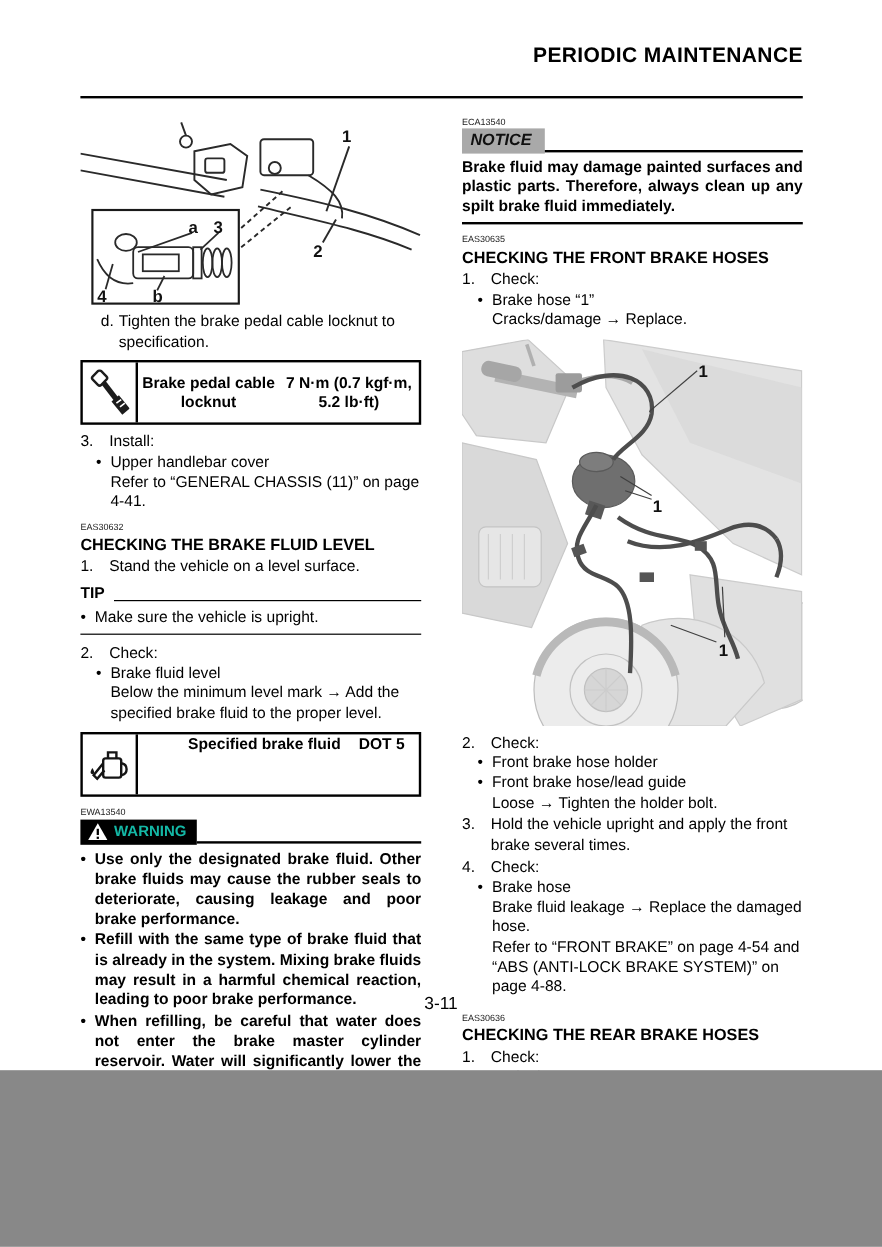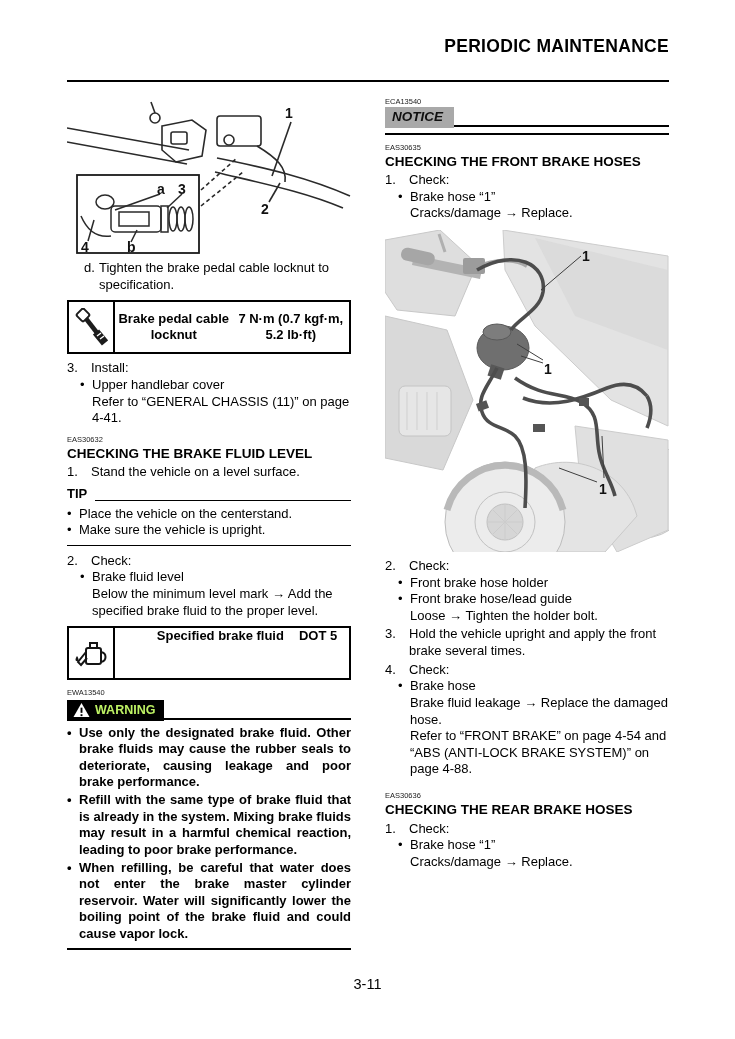--- a/index.html
+++ b/index.html
@@ -1,17 +1,17 @@
 <!DOCTYPE html>
 <html><head>
 <meta charset="utf-8">
 <style>
   html,body { margin:0; padding:0; background:#888; }
   .page {
-    position:relative; width:735px; height:1039px; background:#fff;
+    position:relative; width:735px; height:892px; background:#fff;
     font-family:"Liberation Sans", sans-serif; color:#000; overflow:hidden;
     margin:0 auto;
   }
   
   .page-header { position:absolute; top:36px; left:67px; right:66px; }
   .page-title { text-align:right; font-size:17.5px; font-weight:bold; letter-spacing:.3px; }
   .header-rule { border-bottom:2.5px solid #000; margin-top:23px; }
 
   
   .columns { position:absolute; top:96px; left:67px; width:602px; display:flex; gap:34px; }
@@ -44,21 +44,21 @@
   .fluid .spec-line2 { padding-left:15px; }
 
   
   .tip-row { display:flex; align-items:flex-end; margin-top:5px; margin-bottom:3px; }
   .tip-label { font-weight:bold; padding-right:8px; }
   .rule-fill { flex:1; border-bottom:1.6px solid #000; margin-bottom:2px; }
   .tip-end { border-bottom:1.6px solid #000; margin:6px 0 7px; }
 
   
   .warn-row { display:flex; align-items:flex-end; margin:2px 0 4px; }
-  .warn-badge { background:#000; color:#bef264; font-weight:bold; font-size:12.5px;
+  .warn-badge { background:#000; color:#14b8a6; font-weight:bold; font-size:12.5px;
     display:flex; align-items:center; gap:5px; padding:2.5px 9px 2.5px 6px; }
   .rule-fill2 { flex:1; border-bottom:2px solid #000; margin-bottom:1px; }
   .warn-text { font-weight:bold; }
   .warn-text .bul-flush { margin-top:1px; }
   .warn-end { border-bottom:2.5px solid #000; margin-top:5px; }
 
   
   .notice-row { display:flex; align-items:flex-end; margin:1px 0 3px;justify-content:center; }
   .notice-badge { background:#a9a9a9; color:#101010; font-style:italic; font-weight:bold;
     font-size:13.5px; padding:1px 11px 2px 7px; }
@@ -167,23 +167,20 @@
       <div class="step">
         <span class="step-num">1.</span>
         <span class="step-body">Stand the vehicle on a level surface.</span>
       </div>
 
       <div class="tip-row">
         <span class="tip-label">TIP</span>
         <span class="rule-fill"></span>
       </div>
       <div class="bul-flush">
-        <span class="bul-body">Place the vehicle on the centerstand.</span>
-      </div>
-      <div class="bul-flush">
         <span class="bul-body">Make sure the vehicle is upright.</span>
       </div>
       <div class="tip-end"></div>
 
       <div class="step">
         <span class="step-num">2.</span>
         <span class="step-body">Check:</span>
       </div>
       <div class="bul">
         <span class="bul-body">Brake fluid level</span>
@@ -235,20 +232,21 @@
 
     </div>
 
     <div class="col">
 
       <div class="code" style="margin-top:2px;">ECA13540</div>
       <div class="notice-row">
         <span class="notice-badge">NOTICE</span>
         <span class="rule-fill2"></span>
       </div>
+      <div class="notice-text just">Brake fluid may damage painted surfaces and plastic parts. Therefore, always clean up any spilt brake fluid immediately.</div>
       <div class="notice-end"></div>
 
       <div class="code">EAS30635</div>
       <div class="heading">CHECKING THE FRONT BRAKE HOSES</div>
       <div class="step">
         <span class="step-num">1.</span>
         <span class="step-body">Check:</span>
       </div>
       <div class="bul">
         <span class="bul-body">Brake hose “1”</span>

